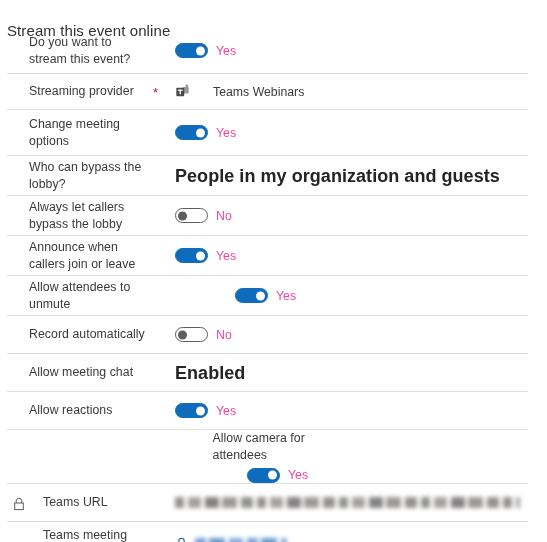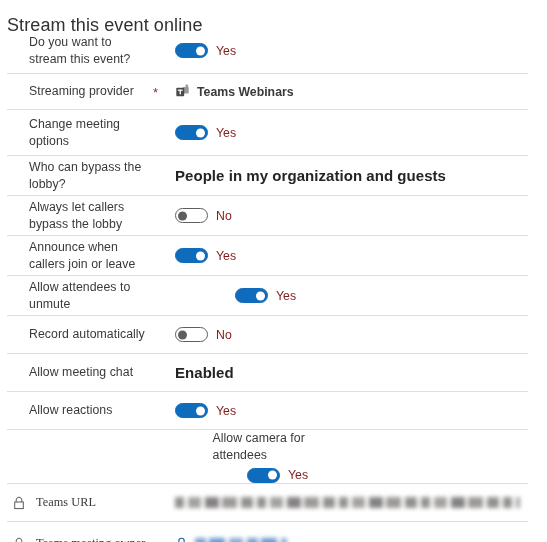--- a/index.html
+++ b/index.html
@@ -19,22 +19,22 @@
   .panel {
     position: relative;
     width: 547px;
     height: 542px;
     box-sizing: border-box;
   }
 
   .section-title {
     position: absolute;
     left: 7px;
-    top: 16px;
-    font-size: 18px;
+    top: 22px;
+    font-size: 15px;
     font-weight: 400;
     color: #323130;
     letter-spacing: 0.1px;
     line-height: 18px;
     white-space: nowrap;
   }
 
   .rows {
     position: absolute;
     left: 0;
@@ -66,23 +66,22 @@
     font-size: 12.3px;
     font-weight: 400;
     color: #3b3a39;
     line-height: 17px;
     letter-spacing: 0.05px;
     padding-right: 4px;
   }
   .row-label.with-lock {
     width: 136px;
     display: flex;
-    align-items: center;
-    gap: 11px;
-    font-family: Liberation Serif, serif;
+    align-items: flex-end;
+    gap: 18px;
   }
   .lock-icon {
     flex: 0 0 auto;
     width: 12px;
     height: 14px;
     margin-top: 1px;
   }
   .lock-icon svg { display: block; }
 
   .req-star {
@@ -138,39 +137,38 @@
   .toggle.on .knob {
     right: 2px;
     background: #ffffff;
   }
   .toggle.off .knob {
     left: 2px;
     background: #605e5c;
   }
   .toggle-text {
     font-size: 12.3px;
-    color: #7f1d1d;
+    color: #ec4899;
     line-height: 16px;
   }
 
   
   .value-strong {
-    font-size: 15px;
+    font-size: 18px;
     font-weight: 600;
     color: #242424;
     line-height: 16px;
     letter-spacing: 0.05px;
   }
 
   
   .provider {
     display: flex;
     align-items: center;
-    gap: 7px;
-    font-weight: bold;
+    gap: 23px;
   }
   .teams-icon {
     flex: 0 0 auto;
     width: 15px;
     height: 15px;
   }
   .teams-icon svg { display: block; }
   .provider-text {
     font-size: 12.3px;
     color: #3b3a39;

